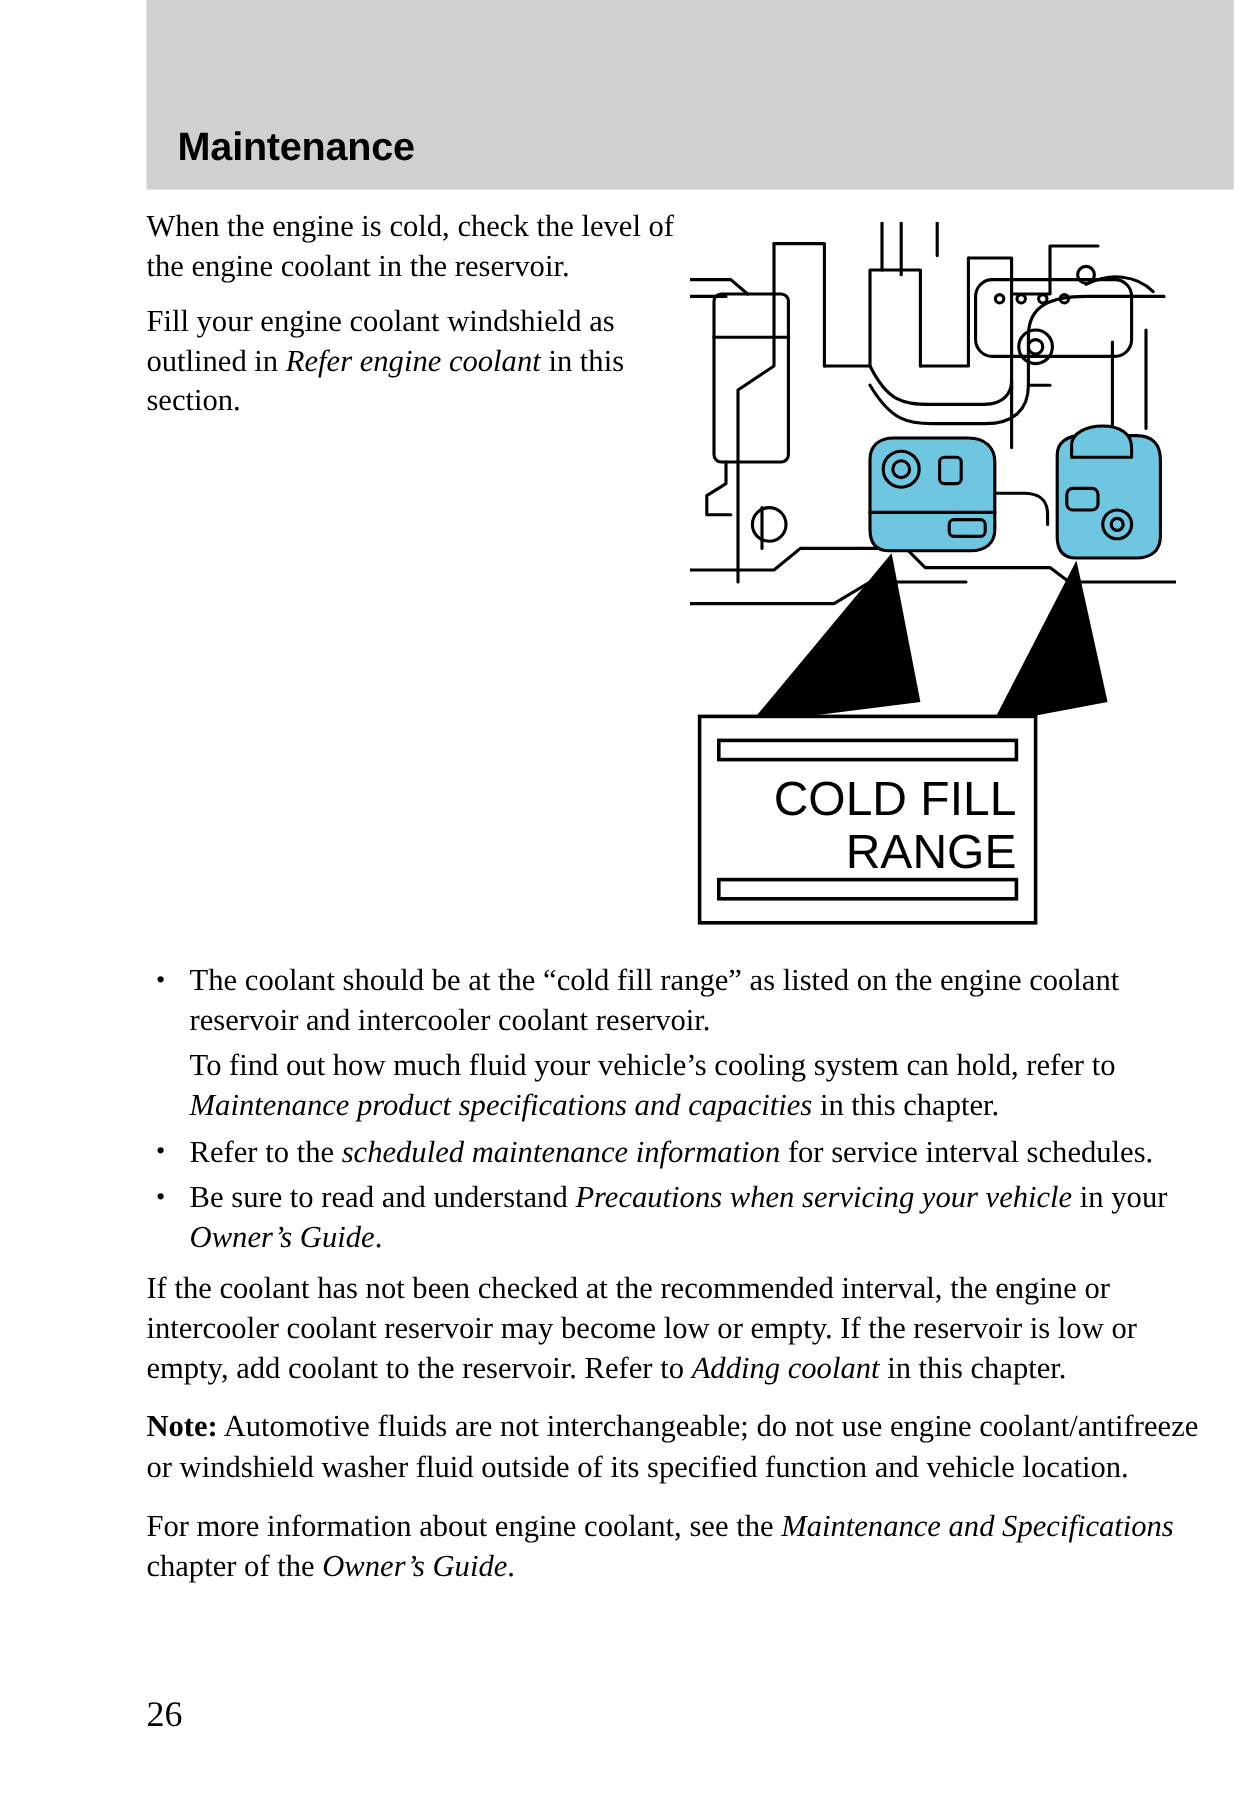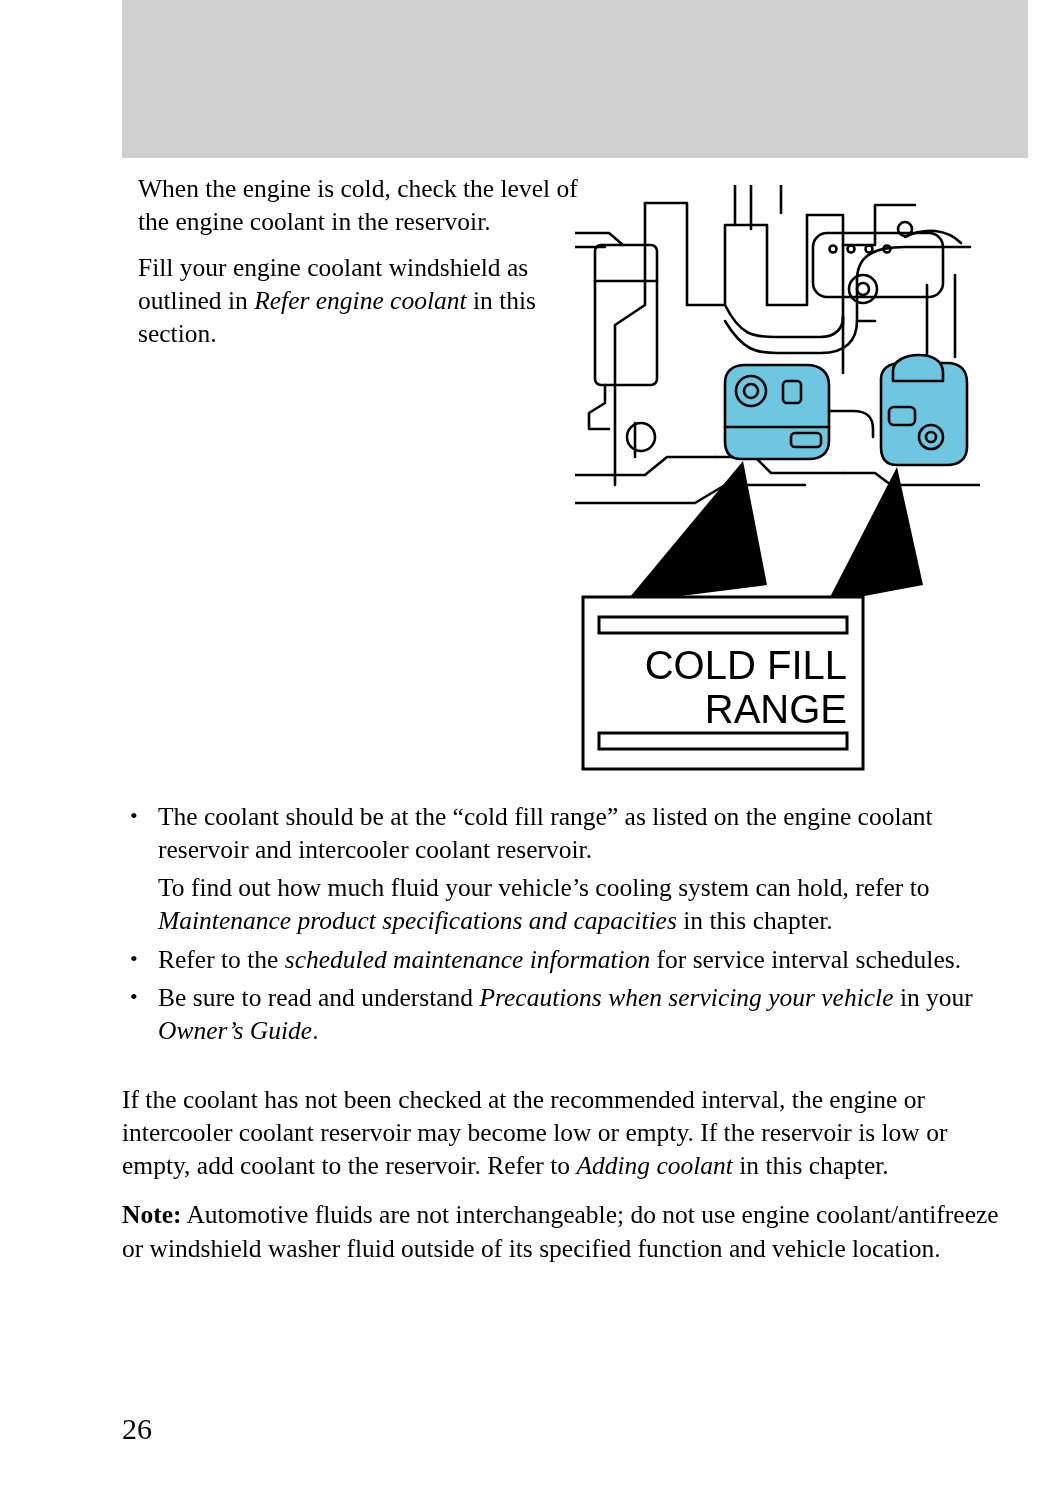--- a/index.html
+++ b/index.html
@@ -45,21 +45,20 @@
     height: 1499px;
   }
 
   .intro-col {
     position: absolute;
     left: 122px;
     top: 173px;
     width: 455px;
     font-size: 25.5px;
     line-height: 1.28;
-    margin-left: 16px;
   }
   .intro-col p { margin: 0 0 14px 0; }
   .intro-col p:last-child { margin-bottom: 0; }
 
   
   .figure {
     position: absolute;
     left: 575px;
     top: 185px;
     width: 405px;
@@ -92,21 +91,21 @@
   }
   .sub-para {
     padding-left: 36px;
     margin: 4px 0 5px 0;
   }
 
   
   .body-paras {
     position: absolute;
     left: 122px;
-    top: 1083px;
+    top: 1057px;
     width: 900px;
     font-size: 25.5px;
     line-height: 1.30;
     font-family: Liberation Serif, serif;
   }
   .body-paras p { margin: 0 0 16px 0; }
 
   .page-number {
     position: absolute;
     left: 122px;
@@ -116,20 +115,21 @@
 
   i, .it { font-style: italic; }
   b, .bd { font-weight: bold; text-align: center; }
 </style>
 </head>
 <body>
 
 <div class="page">
 
   <div class="header-band"></div>
+  <div class="header-title">Maintenance</div>
 
   <div class="intro-col">
     <p>When the engine is cold, check the level of the engine coolant in the reservoir.</p>
     <p><span>Fill your engine coolant windshield as outlined in </span><i>Refer engine coolant</i><span> in this section.</span></p>
   </div>
 
   <div class="figure">
     <svg width="405" height="590" viewBox="0 0 405 590" xmlns="http://www.w3.org/2000/svg">
       <g fill="none" stroke="#000" stroke-width="2.6" stroke-linejoin="round" stroke-linecap="round">
 
@@ -223,17 +223,18 @@
       <span class="bullet-dot">•</span>
       <span>Be sure to read and understand </span><i>Precautions when servicing your vehicle</i><span> in your </span><i>Owner’s Guide</i><span>.</span>
     </div>
   </div>
 
   <div class="body-paras">
     <p><span>If the coolant has not been checked at the recommended interval, the engine or intercooler coolant reservoir may become low or empty. If the reservoir is low or empty, add coolant to the reservoir. Refer to </span><i>Adding coolant</i><span> in this chapter.</span></p>
 
     <p><b>Note:</b><span> Automotive fluids are not interchangeable; do not use engine coolant/antifreeze or windshield washer fluid outside of its specified function and vehicle location.</span></p>
 
+    <p><span>For more information about engine coolant, see the </span><i>Maintenance and Specifications</i><span> chapter of the </span><i>Owner’s Guide</i><span>.</span></p>
   </div>
 
   <div class="page-number">26</div>
 
 </div>
 
 </body></html>

